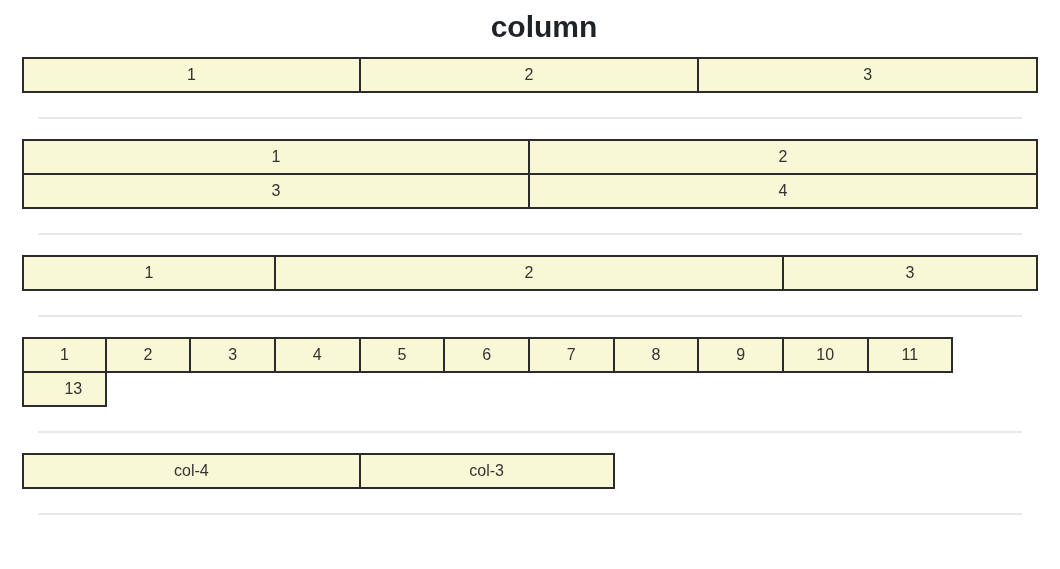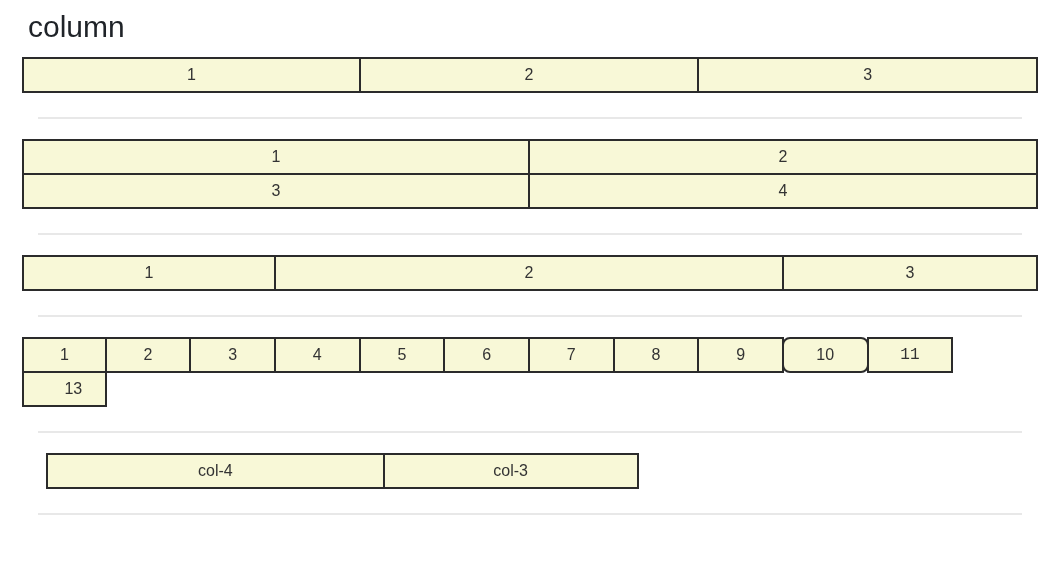--- a/index.html
+++ b/index.html
@@ -11,23 +11,24 @@
   }
   html, body {
     margin: 0;
     padding: 0;
     background: #ffffff;
     width: 1060px;
     font-family: "Liberation Sans", "DejaVu Sans", sans-serif;
   }
   .title {
     margin: 8px 0 12px 0;
+    text-align: center;
     font-size: 30px;
     line-height: 37px;
-    font-weight: 400;
+    font-weight: 700;
     color: var(--title-color);
     padding-left: 28px;
   }
   .section {
     width: 1016px;
     margin-left: 22px;
   }
   .grid-row {
     display: flex;
   }
@@ -93,28 +94,28 @@
       <div class="grid-row">
         <div class="cell" style="width: 8.3333%;">1</div>
         <div class="cell" style="width: calc(8.3333% + 2px);">2</div>
         <div class="cell" style="width: calc(8.3333% + 2px);">3</div>
         <div class="cell" style="width: calc(8.3333% + 2px);">4</div>
         <div class="cell" style="width: calc(8.3333% + 2px);">5</div>
         <div class="cell" style="width: calc(8.3333% + 2px);">6</div>
         <div class="cell" style="width: calc(8.3333% + 2px);">7</div>
         <div class="cell" style="width: calc(8.3333% + 2px);">8</div>
         <div class="cell" style="width: calc(8.3333% + 2px);">9</div>
-        <div class="cell" style="width: calc(8.3333% + 2px); border-radius: 8px;">10</div>
-        <div class="cell" style="width: calc(8.3333% + 2px); font-family: Liberation Mono, monospace;">11</div>
+        <div class="cell" style="width: calc(8.3333% + 2px);">10</div>
+        <div class="cell" style="width: calc(8.3333% + 2px);">11</div>
       </div>
       <div class="grid-row">
         <div class="cell" style="width: 8.3333%; padding-left: 18px;">13</div>
       </div>
     </div>
     <div class="divider"></div>
     <div class="section">
       <div class="grid-row">
-        <div class="cell" style="width: 33.3333%; margin-left: 24px;">col-4</div>
+        <div class="cell" style="width: 33.3333%;">col-4</div>
         <div class="cell" style="width: calc(25% + 2px); text-align: center;">col-3</div>
       </div>
     </div>
     <div class="divider"></div>
   </main>
 
 </body></html>

